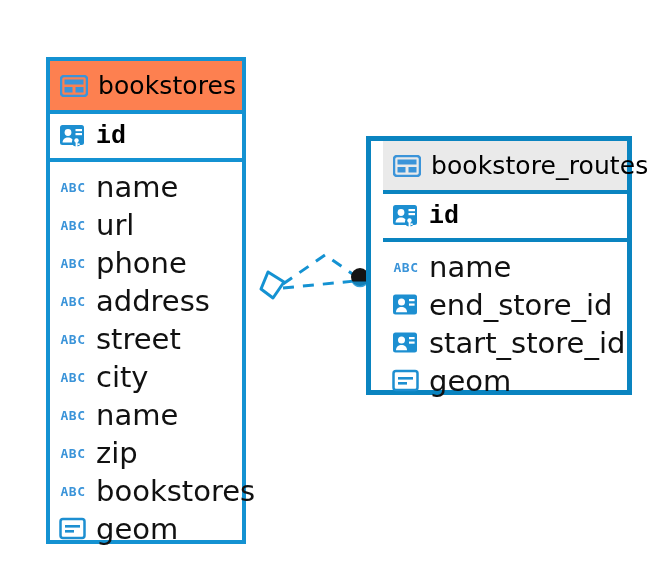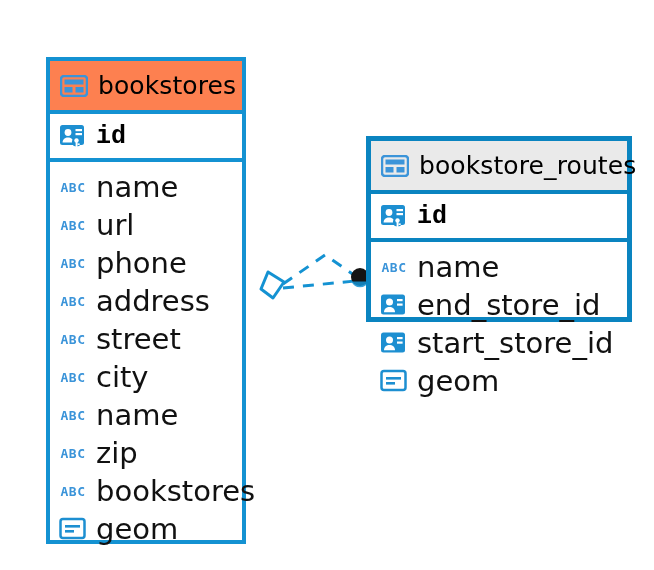--- a/index.html
+++ b/index.html
@@ -31,22 +31,23 @@
     left: 46px;
     top: 57px;
     width: 200px;
     height: 487px;
     border: 4px solid #1492d2;
   }
   .entity.secondary-entity {
     left: 366px;
     top: 136px;
     width: 266px;
-    height: 186px;
+    height: 259px;
     border: 5px solid #0a84c0;
+    padding-left: 12px;
   }
 
   .entity-header {
     display: flex;
     align-items: center;
     box-sizing: border-box;
     height: 53px;
     padding-left: 10px;
     gap: 10px;
   }

